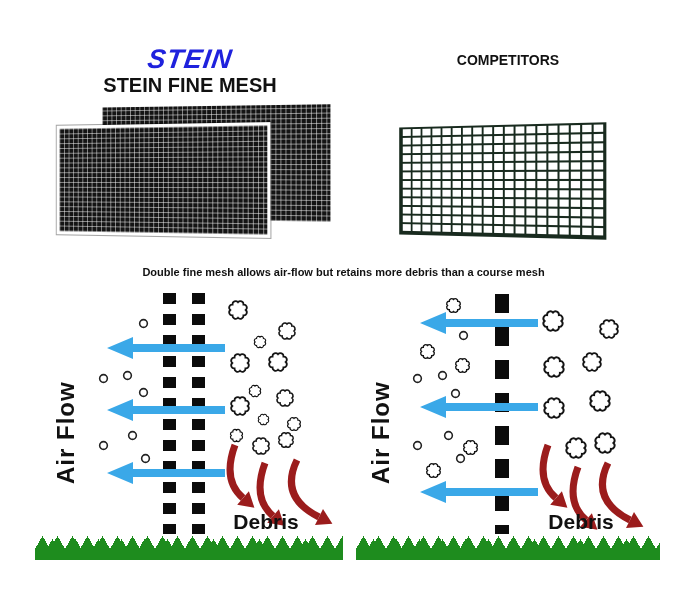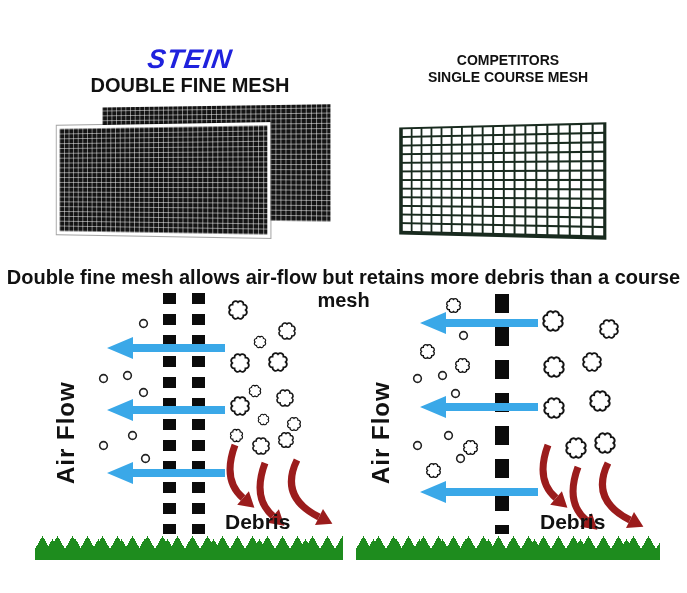--- a/index.html
+++ b/index.html
@@ -41,32 +41,32 @@
          transform:perspective(800px) rotateY(-14deg);}
   .single{left:6px;top:22px;width:214px;height:112px;background:#fff;
       background-image:
         repeating-linear-gradient(90deg, #182a1e 0 2px, transparent 2px 11px),
         repeating-linear-gradient(0deg,  #182a1e 0 2px, transparent 2px 9px);
       border:2px solid #182a1e;
       transform:perspective(600px) rotateY(-15deg);}
 
   
   .caption{position:absolute;top:266px;left:0;width:100%;text-align:center;
-           font-size:20px;font-weight:bold;}
+           font-size:11px;font-weight:bold;}
 
   
   .diagram{position:absolute;top:290px;width:312px;height:275px;}
   #dg-left{left:35px;}
   #dg-right{left:350px;}
 
   .airflow{position:absolute;left:12px;top:64px;width:38px;height:158px;
            writing-mode:vertical-rl;transform:rotate(180deg);
            display:flex;align-items:center;justify-content:center;
            font-size:24px;font-weight:bold;letter-spacing:1px;white-space:nowrap;}
-  .debris{position:absolute;left:190px;top:220px;width:110px;
+  .debris{position:absolute;left:176px;top:220px;width:110px;text-align:center;
           font-size:21px;font-weight:bold;}
 
   .mesh-col{position:absolute;top:3px;width:13px;height:241px;
     background-image:repeating-linear-gradient(180deg,#0b0b0b 0 11px,transparent 11px 21px);}
   .mesh-bar{position:absolute;left:145px;top:4px;width:14px;height:240px;
     background-image:repeating-linear-gradient(180deg,#0b0b0b 0 19px,transparent 19px 33px);}
 
   svg.abs{position:absolute;display:block;}
 
   
@@ -95,25 +95,24 @@
       </g>
       <g id="redlg">
         <path d="M16,5 Q-2,42 38,62" fill="none" stroke="#9b1c1c" stroke-width="7"></path>
         <polygon points="51.4,68.7 34,70 42,54" fill="#9b1c1c"></polygon>
       </g>
     </defs>
   </svg>
 
   <div class="hdr hdr-left">
     <div class="brand">STEIN</div>
-    <div class="hdr-title">DOUBLE FINE MESH</div>
+    <div class="hdr-title">STEIN FINE MESH</div>
   </div>
   <div class="hdr hdr-right">
     <div class="hdr-title">COMPETITORS</div>
-    <div class="hdr-title">SINGLE COURSE MESH</div>
   </div>
 
   <div class="mesh-left">
     <div class="panel back fine-tex"></div>
     <div class="panel front fine-tex"></div>
   </div>
   <div class="mesh-right">
     <div class="panel single"></div>
   </div>
 

